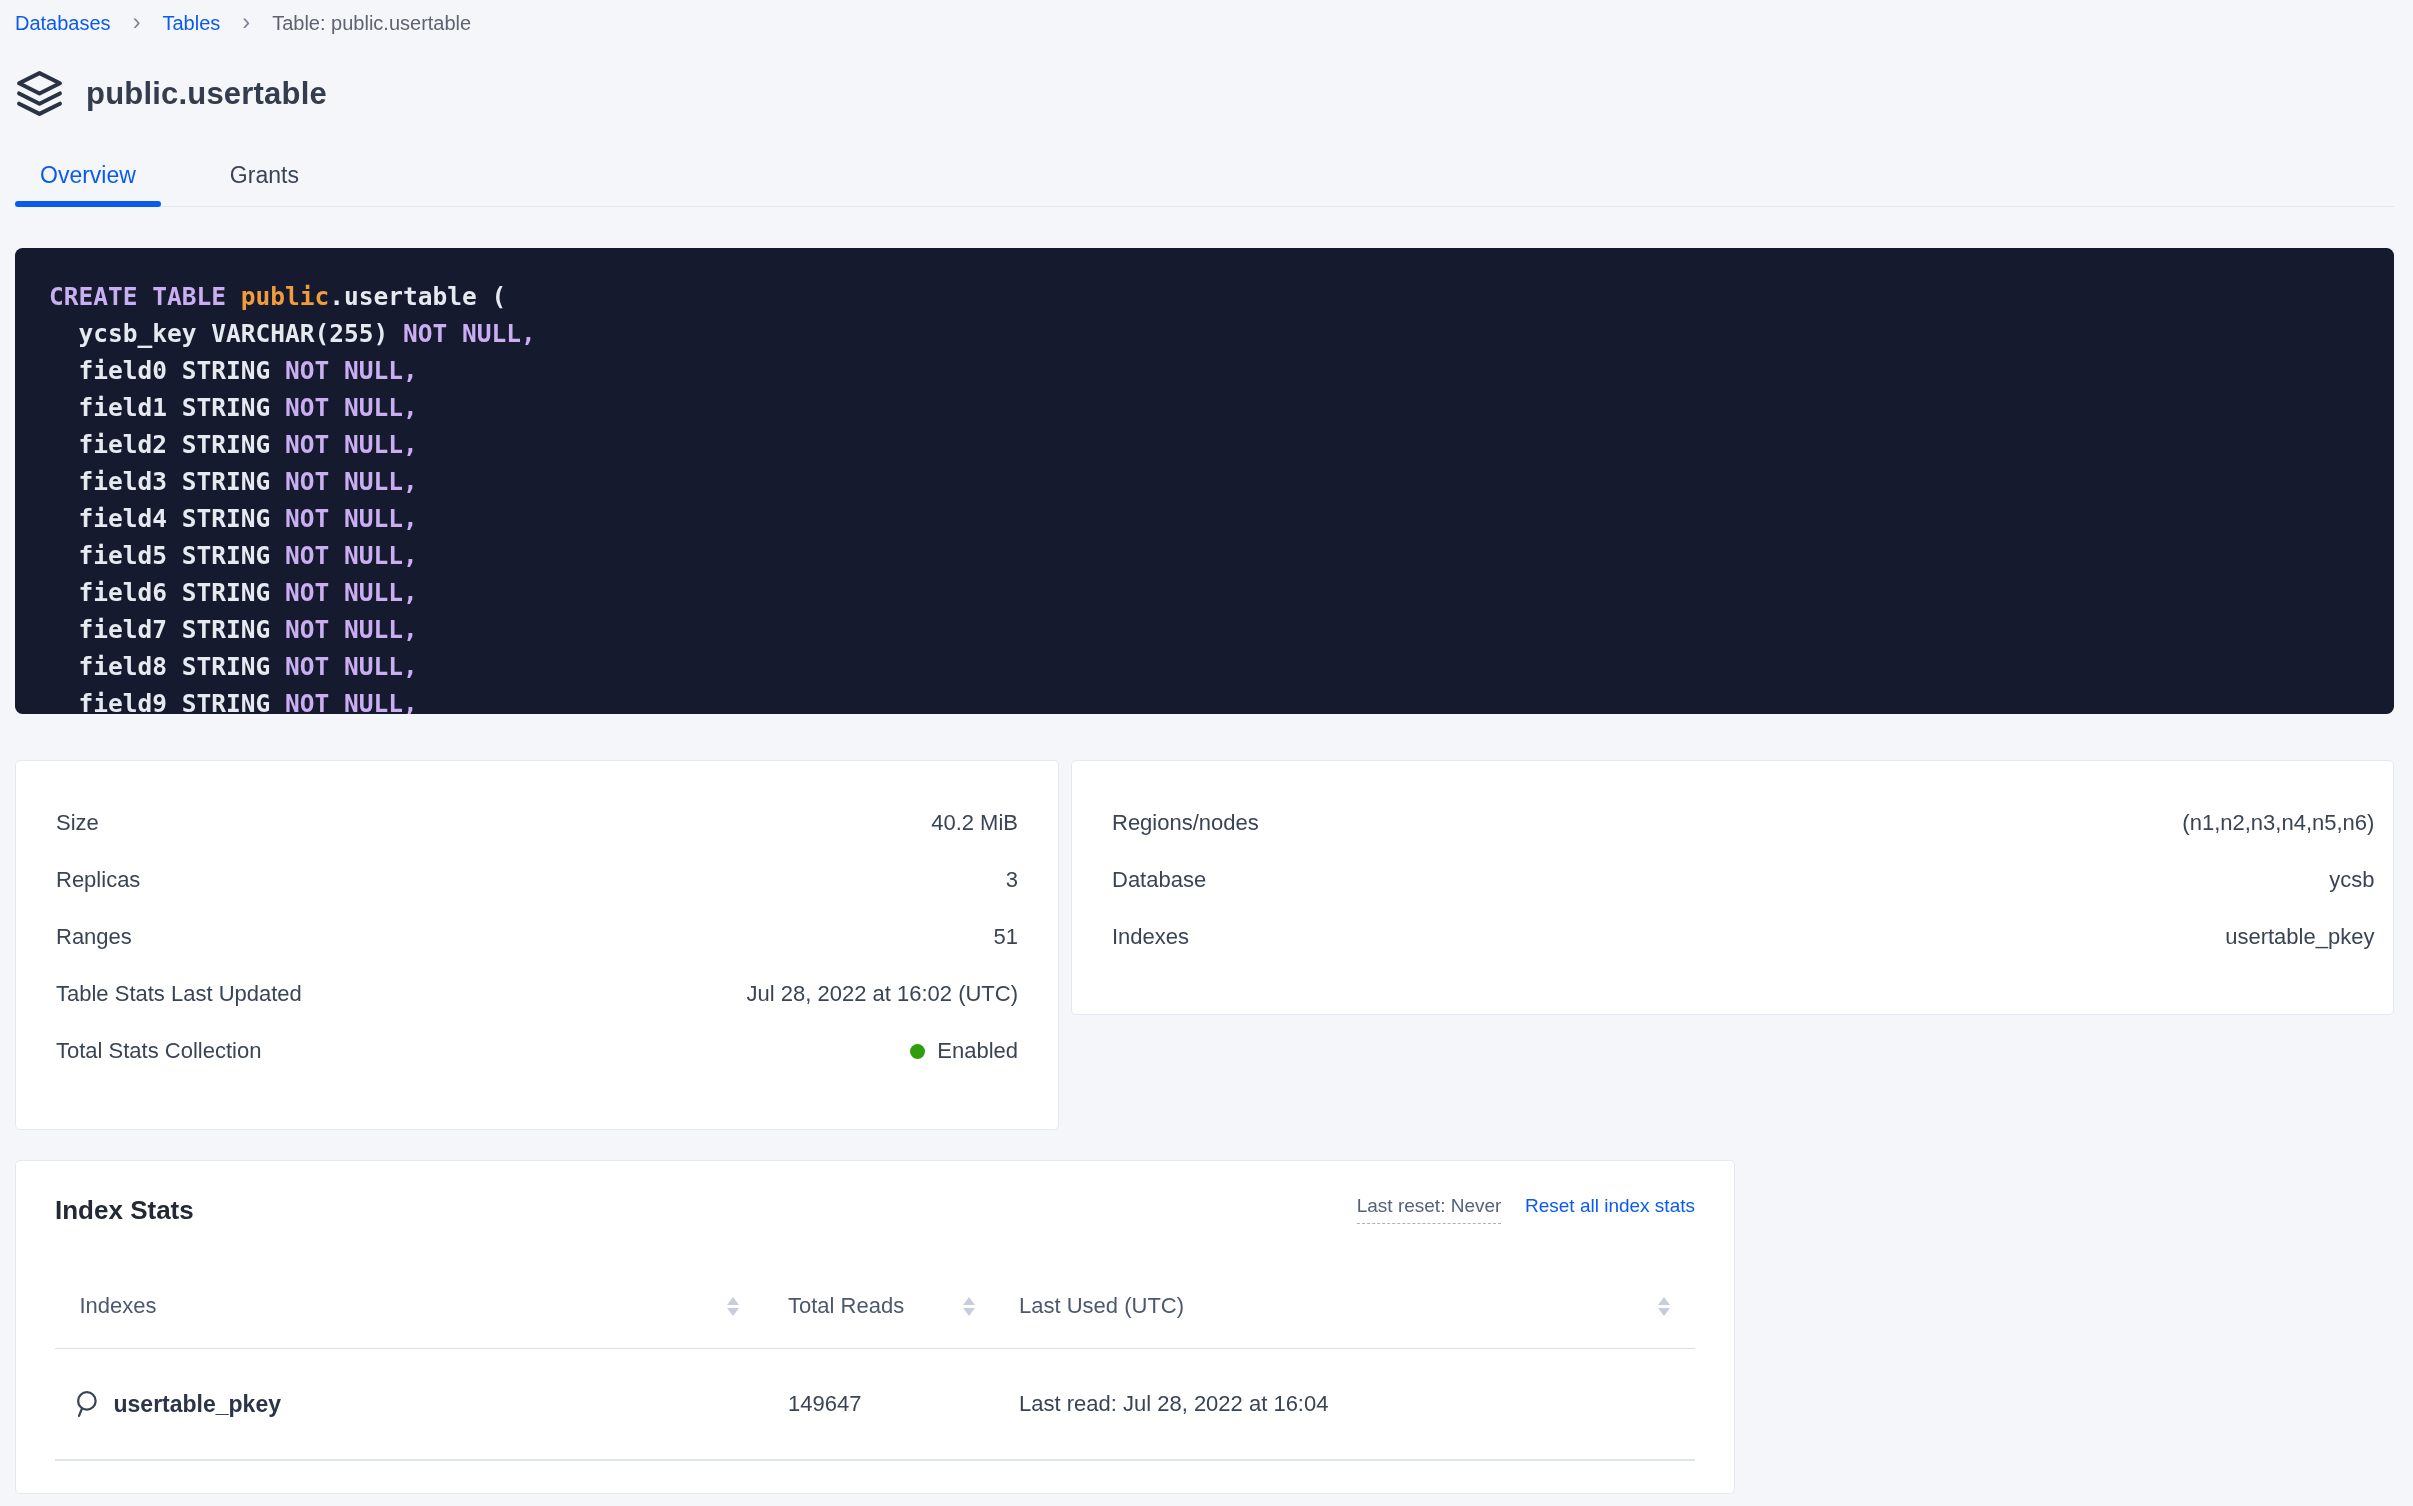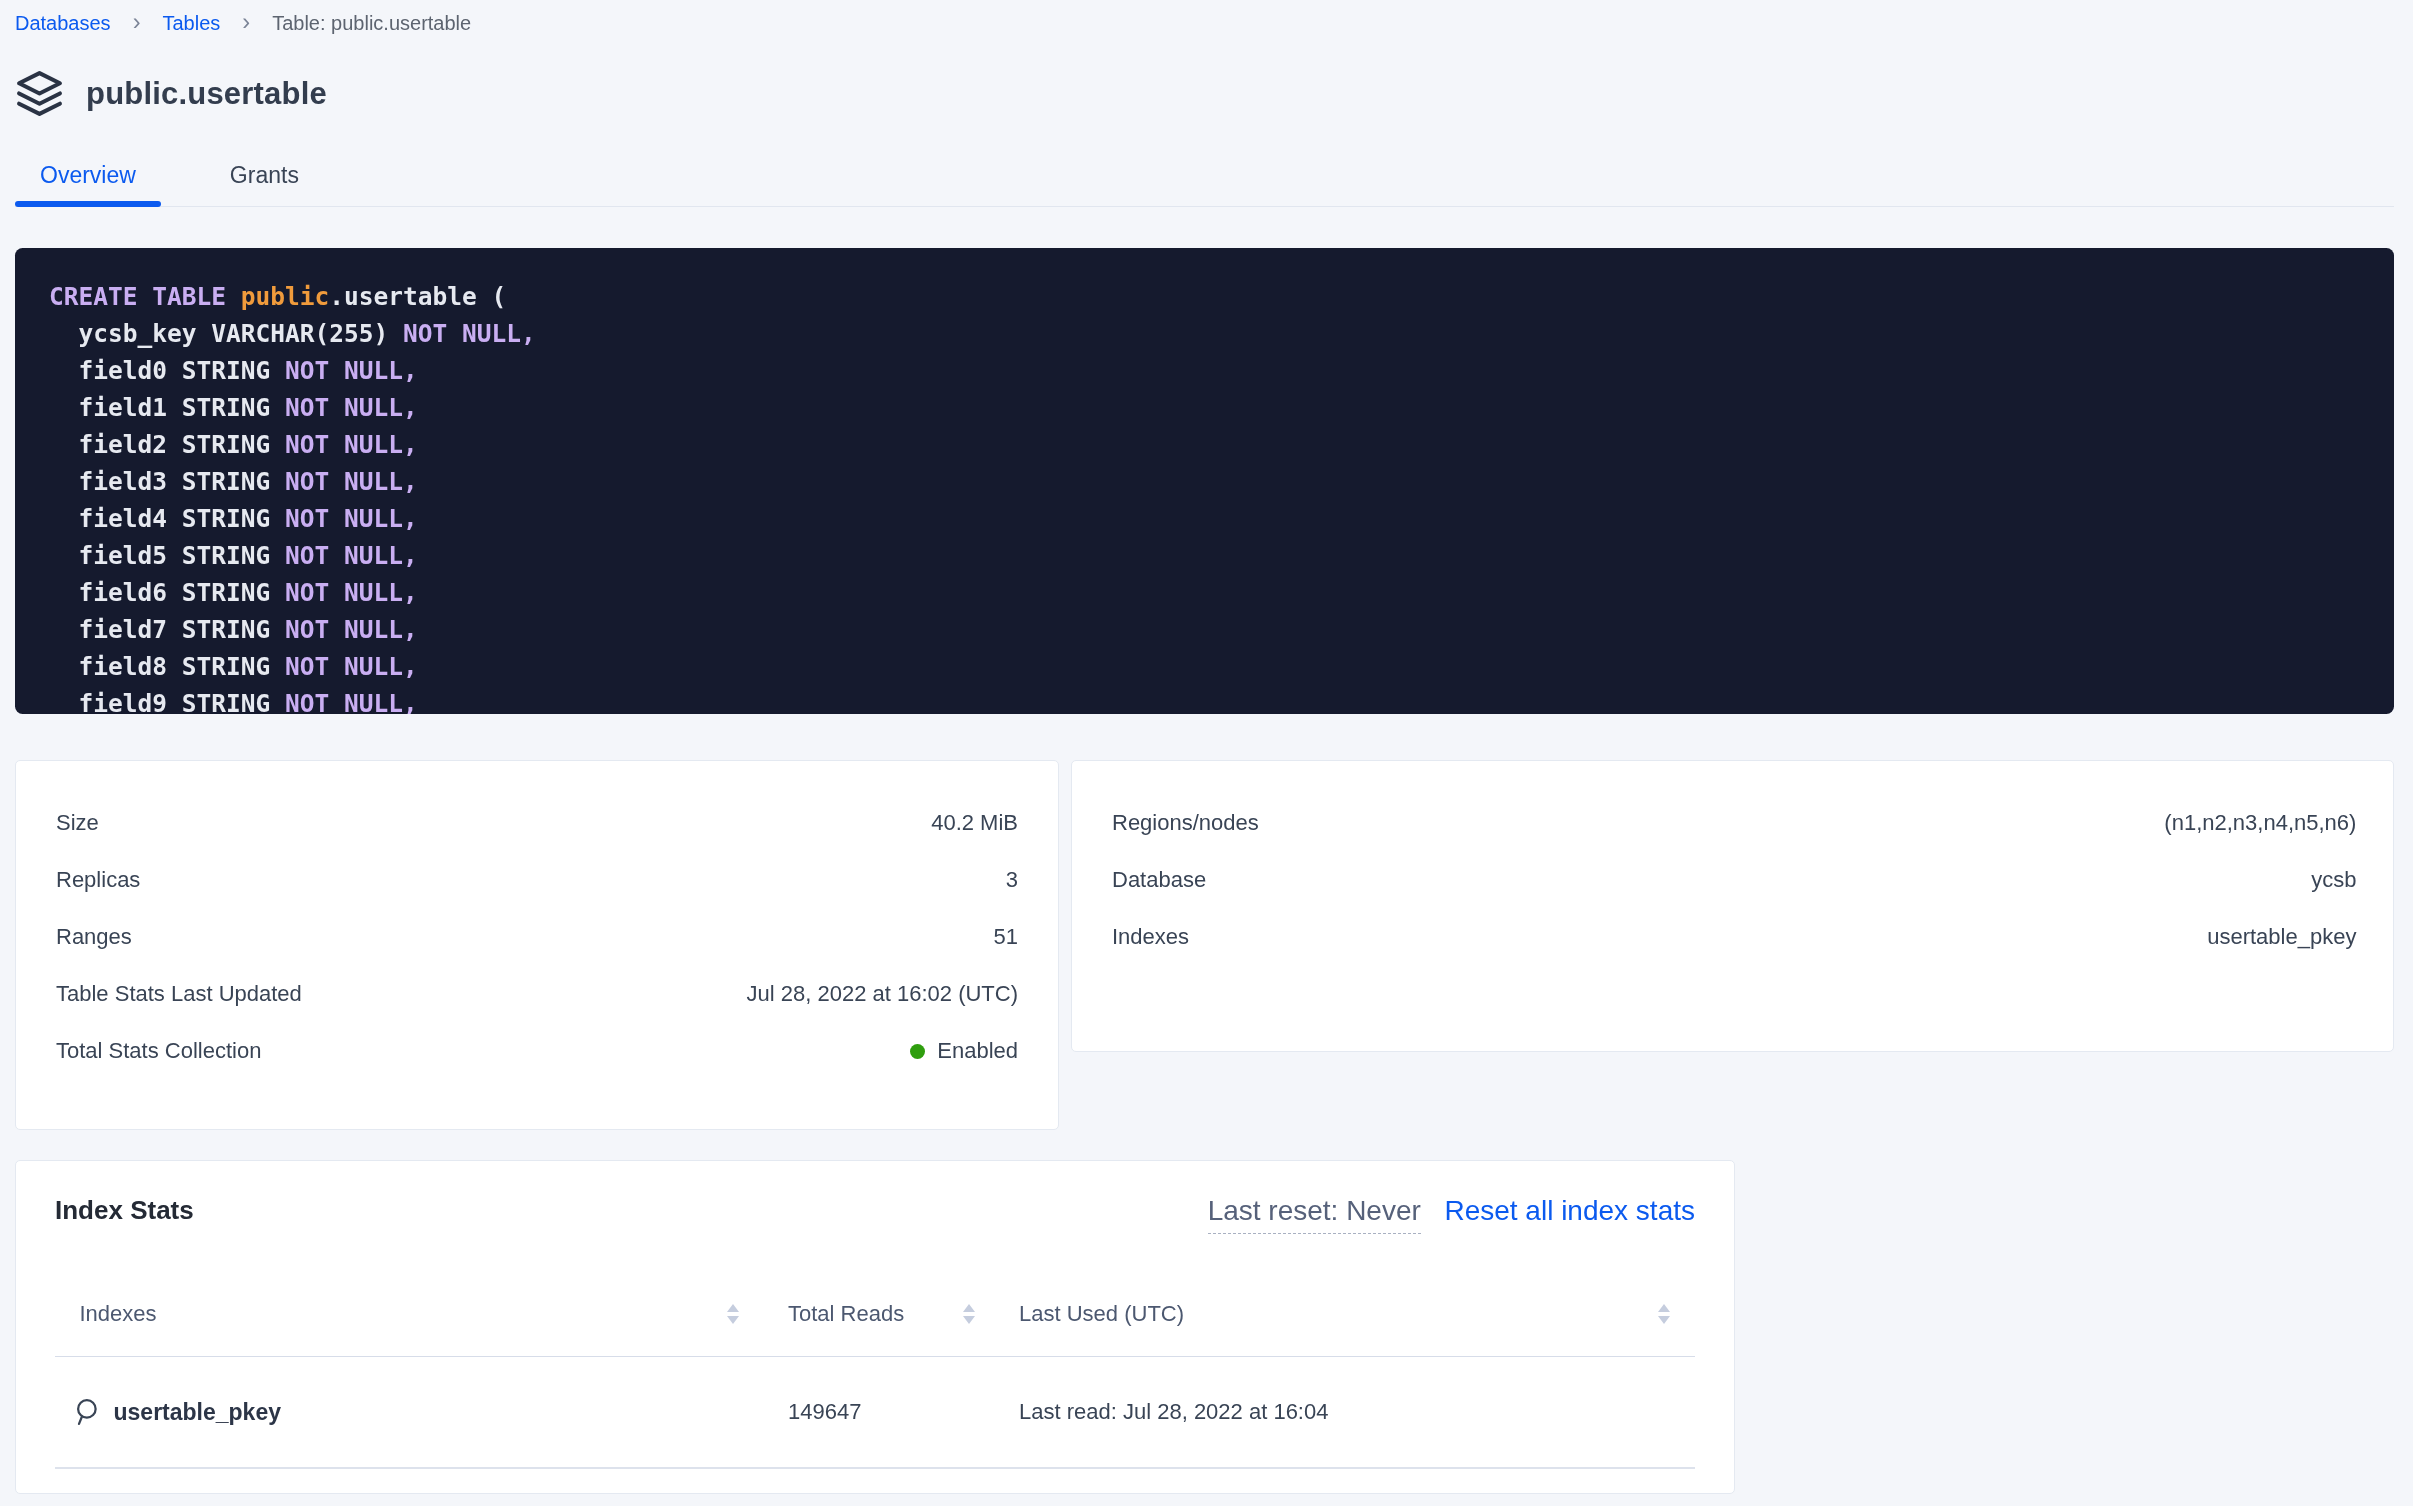--- a/index.html
+++ b/index.html
@@ -44,35 +44,35 @@
   .tok-kw { color:#c9aef2; }
   .tok-schema { color:#f09b3c; }
   .tok-plain { color:#e6e9f0; }
 
   
   .cards-row { margin-top:46px; display:flex; gap:12px; align-items:flex-start; }
   .card {
     background:#ffffff; border:0.8px solid #e4e9f1; border-radius:5px;
   }
   .card.left { width:1044px; height:370px; padding:34px 40px; }
-  .card.right { flex:1; height:292px; padding:34px 37px 34px 40px; }
+  .card.right { flex:1; height:255px; padding:34px 19px 34px 40px; }
   .kv-row { height:57px; display:flex; align-items:center; justify-content:space-between; font-size:22px; }
   .kv-label { color:#394455; }
   .kv-value { color:#394455; display:flex; align-items:center; }
   .dot { width:15px; height:15px; border-radius:50%; background:#2f9e0e; margin-right:11.8px; display:inline-block; }
 
   
   .index-card {
     margin-top:30px; width:1720px; height:334px;
     background:#ffffff; border:0.8px solid #e4e9f1; border-radius:5px;
     padding:34px 39px 0 39px;
   }
   .index-head { display:flex; align-items:flex-start; justify-content:space-between; }
   .index-title { font-size:26px; font-weight:700; color:#242a35; }
-  .index-head-right { display:flex; align-items:baseline; gap:23.6px; font-size:28px;margin-left:36px; }
+  .index-head-right { display:flex; align-items:baseline; gap:23.6px; font-size:19px;margin-left:36px; }
   .last-reset { color:#56617a; border-bottom:1.7px dashed #a9b1c2; padding-bottom:5.9px; }
   .reset-link { color:#0b5aef; cursor:pointer; }
 
   .tbl-header { margin-top:39px; height:83px; display:flex; align-items:center; font-size:22px; color:#4c5870; }
   .col-1 { flex:0 0 733px; display:flex; align-items:center; }
   .col-1 .col-label { padding-left:24.5px; }
   .col-2 { flex:0 0 231px; display:flex; align-items:center; }
   .col-3 { flex:1; display:flex; align-items:center; }
   .sorter { display:flex; flex-direction:column; gap:3.4px; margin-left:auto; }
   .col-1 .sorter { margin-right:49px; }

